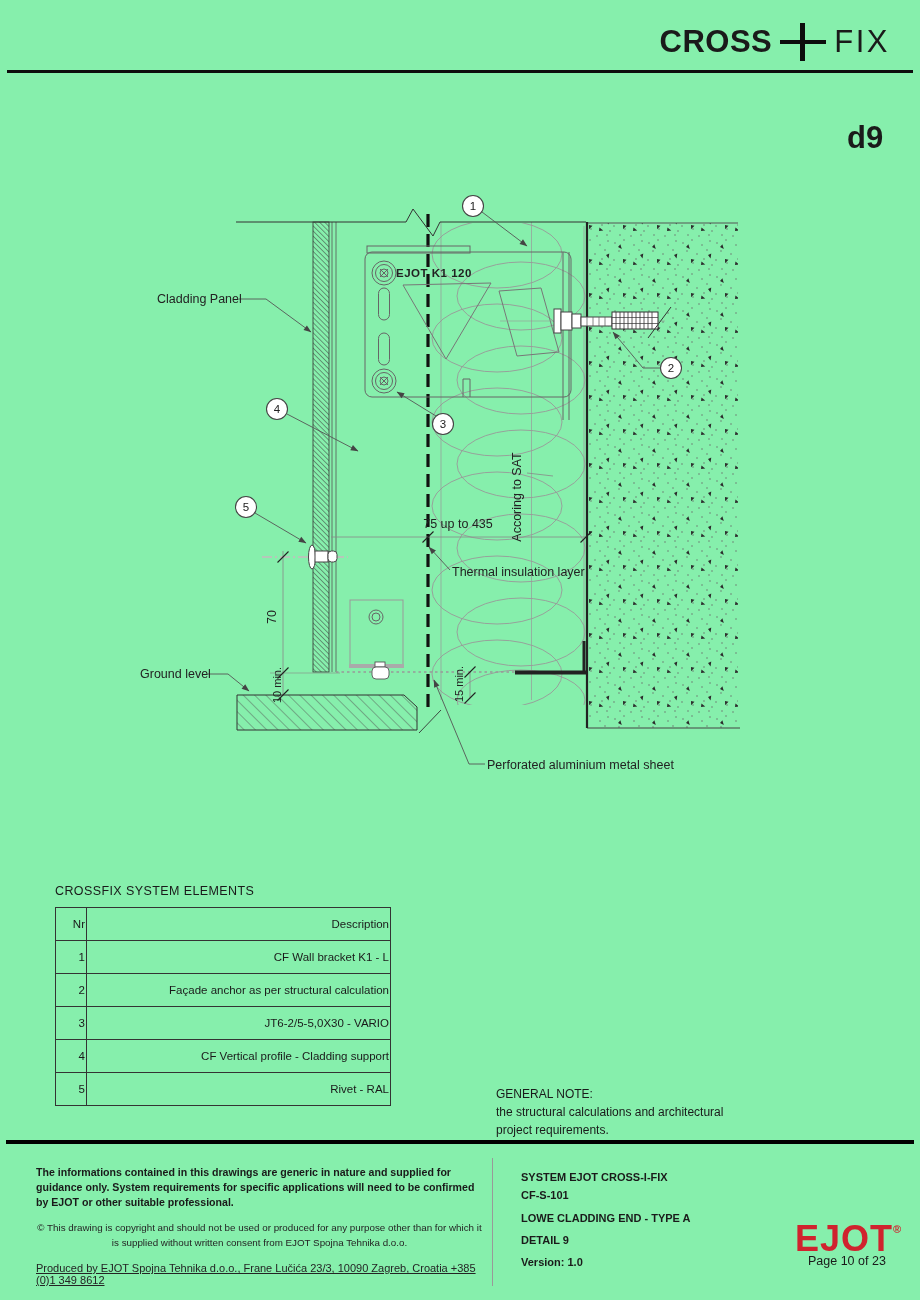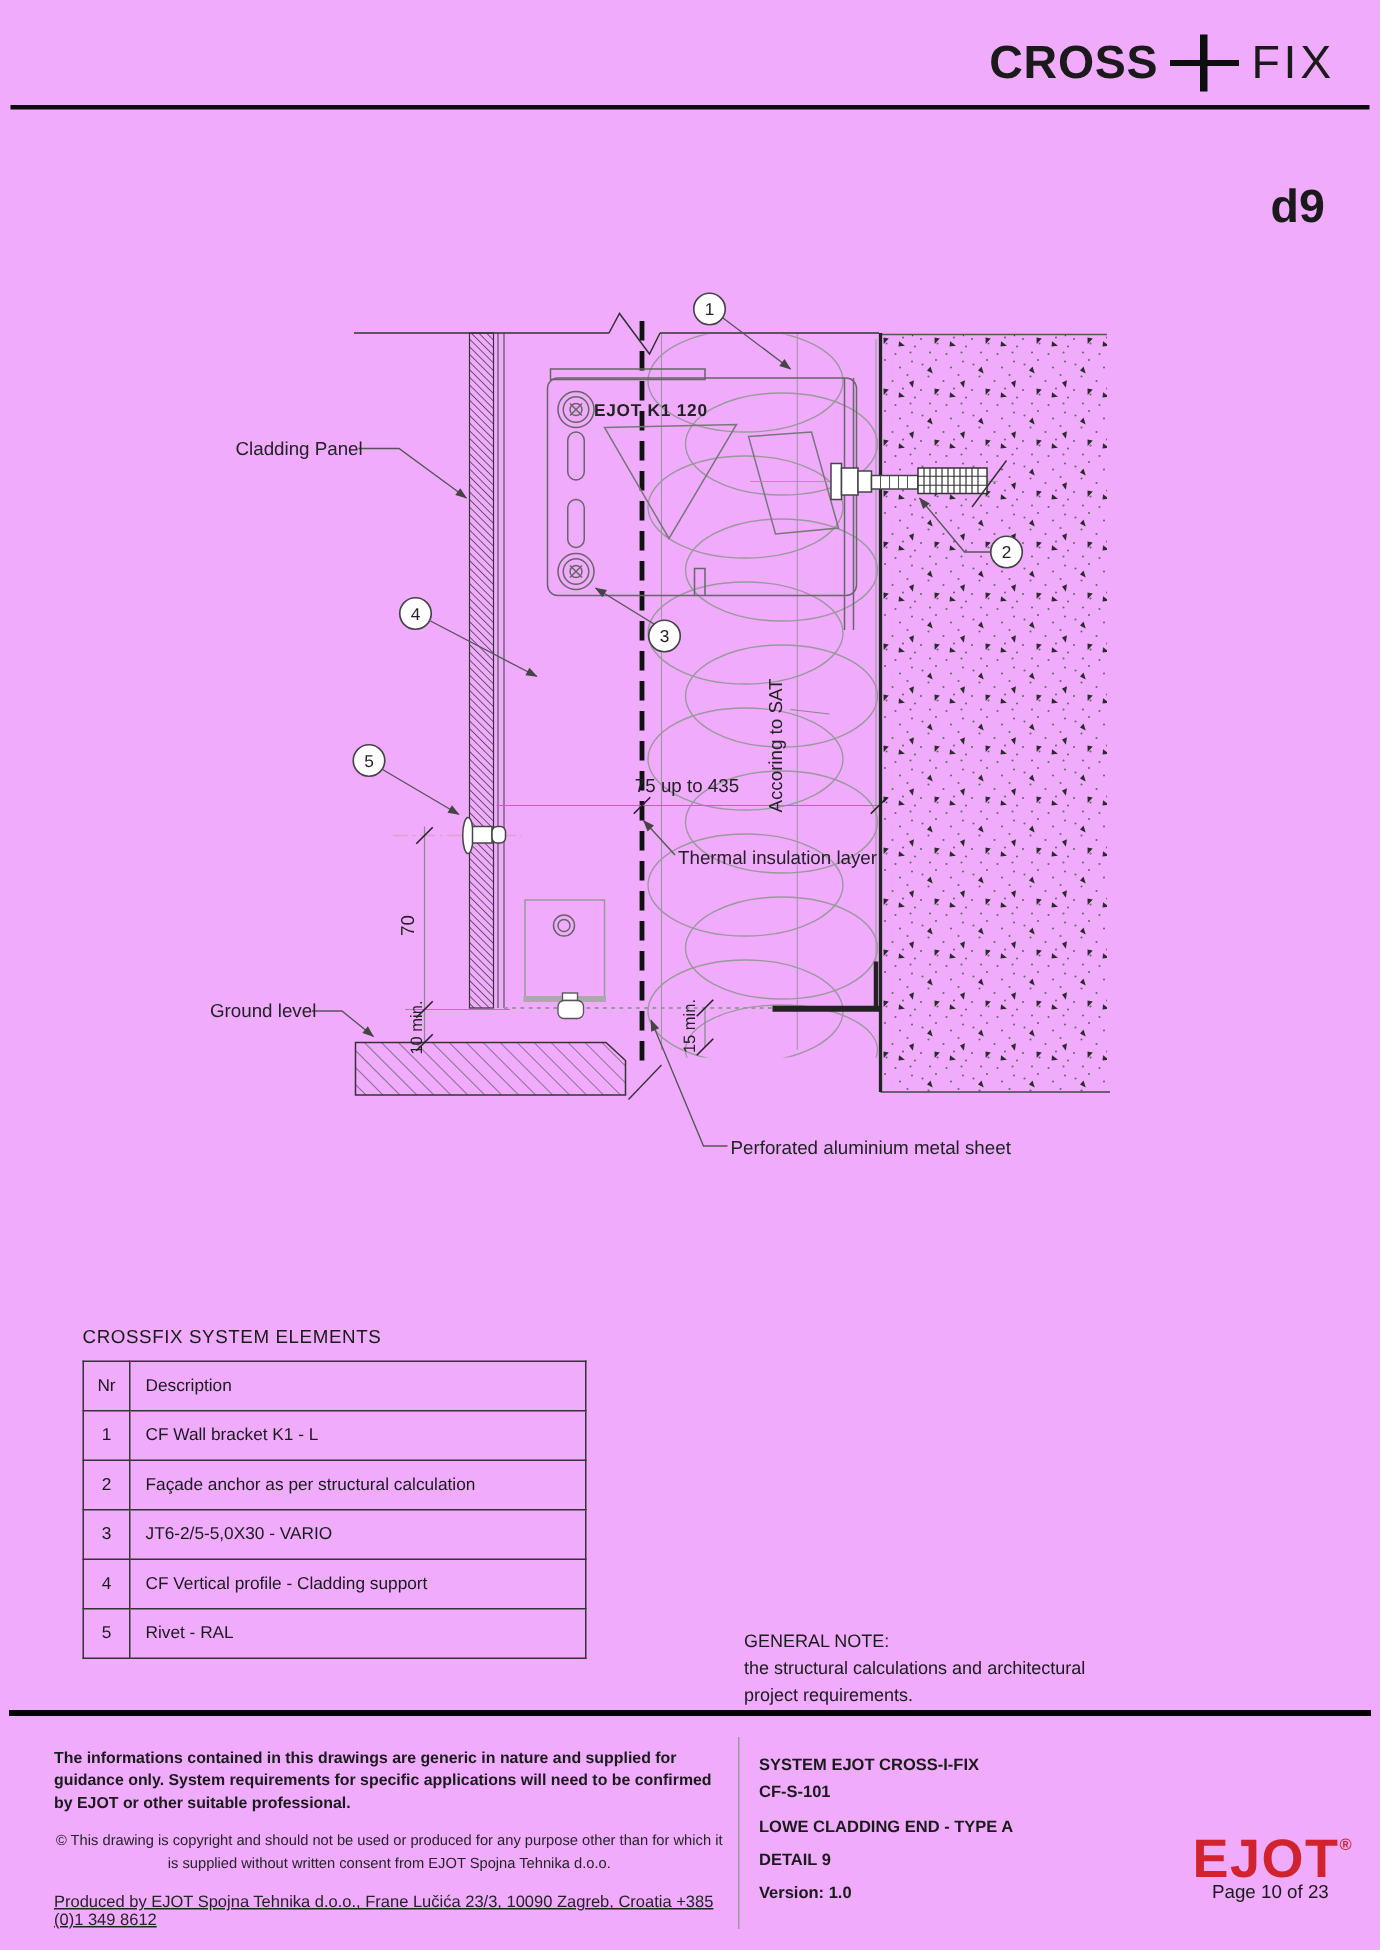--- a/index.html
+++ b/index.html
@@ -1,46 +1,46 @@
 <!DOCTYPE html>
 <html><head>
 <meta charset="utf-8">
 <style>
   html,body{margin:0;padding:0;background:#e8e8e8;}
-  .page{position:relative;width:920px;height:1300px;margin:0 auto;background:#f0abfc;
+  .page{position:relative;width:920px;height:1300px;margin:0 auto;background:#86efac;
         font-family:"Liberation Sans",sans-serif;color:#1a1a1a;overflow:hidden;}
   
   .header-rule{position:absolute;left:7px;right:7px;top:70px;height:3px;background:#0d0d0d;}
   .brand{position:absolute;top:22px;right:30px;display:flex;align-items:center;}
   .brand-cross{font-size:31px;font-weight:bold;letter-spacing:.5px;}
   .brand-glyph{position:relative;width:46px;height:40px;margin:0 8px;}
   .brand-glyph .hline{position:absolute;left:0;right:0;top:18px;height:3.5px;background:#0d0d0d;}
   .brand-glyph .vbar{position:absolute;left:20px;top:1px;width:5px;height:38px;background:#0d0d0d;}
   .brand-fix{font-size:31px;font-weight:400;letter-spacing:2.5px;}
   .detail-code{position:absolute;top:120px;left:847px;font-size:31px;font-weight:bold;}
   
   svg.drawing{position:absolute;left:0;top:180px;}
   svg text{font-family:"Liberation Sans",sans-serif;fill:#222;}
   
   .elements{position:absolute;left:55px;top:884px;}
   .elements-title{font-size:12.5px;letter-spacing:.4px;margin-bottom:9px;}
   table.el{border-collapse:collapse;}
-  table.el td{border:1px solid #333;height:30px;font-size:11.5px;vertical-align:middle;}
+  table.el td{border:1px solid #333;height:30px;font-size:11.5px;vertical-align:middle;text-align:right;}
   td.nr{width:28px;text-align:center;}
   td.desc{width:292px;padding-left:10px;}
   
   .note{position:absolute;left:496px;top:1085px;font-size:12px;line-height:18px;width:280px;}
   
   .footer-rule{position:absolute;left:6px;right:6px;top:1140px;height:4px;background:#000;}
   .footer-left{position:absolute;left:36px;top:1165px;width:447px;}
   .fl-bold{font-size:10.6px;font-weight:bold;line-height:15px;}
   .fl-copy{margin-top:11px;font-size:9.8px;line-height:14.5px;color:#242424;text-align:center;}
   .fl-prod{margin-top:12px;font-size:11px;color:#242424;text-decoration:underline;}
   .footer-divider{position:absolute;left:492px;top:1158px;width:1px;height:128px;background:#999;}
-  .footer-mid{position:absolute;left:506px;top:1171px;font-size:11px;font-weight:bold;line-height:13px;}
+  .footer-mid{position:absolute;left:521px;top:1171px;font-size:11px;font-weight:bold;line-height:13px;}
   .fm-l2{margin-top:5px;} .fm-l3{margin-top:10px;} .fm-l4{margin-top:9px;} .fm-l5{margin-top:9px;}
   .ejot-logo{position:absolute;left:795px;top:1218px;font-size:36px;font-weight:800;letter-spacing:1px;}
   .ejot-reg{font-size:11px;vertical-align:18px;font-weight:bold;}
   .page-num{position:absolute;left:808px;top:1254px;font-size:12.5px;}
 </style>
 </head>
 <body>
 
 <div class="page">
 

